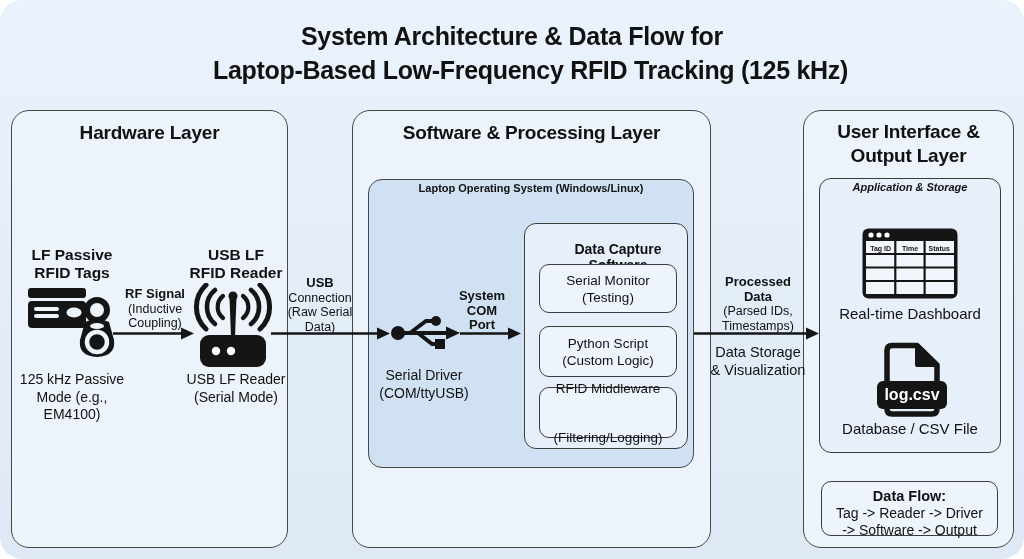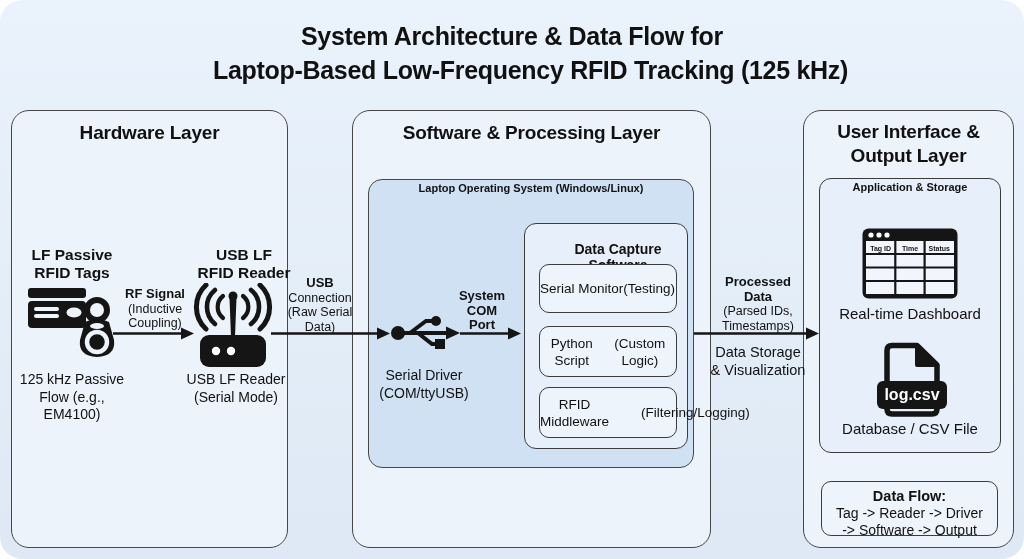--- a/index.html
+++ b/index.html
@@ -14,21 +14,21 @@
   .main-title{left:0;right:0;text-align:center;font-weight:bold;font-size:25px;letter-spacing:-0.3px;}
 
   
   .panel{background:#edf3fb;border:1.6px solid #474747;border-radius:18px;box-sizing:border-box;}
   .panel-heading{font-weight:bold;font-size:19px;text-align:center;padding-top:11px;letter-spacing:-0.2px;}
   .subpanel-os{background:#cfe1f3;border:1.6px solid #474747;border-radius:14px;box-sizing:border-box;}
   .subpanel{background:#e7effa;border:1.4px solid #3c3c3c;border-radius:12px;box-sizing:border-box;}
   .sub-heading{font-weight:bold;font-size:11px;text-align:center;padding-top:2px;}
   .cap-heading{font-weight:bold;font-size:14px;text-align:center;padding-top:17px;margin-left:24px;}
   .inner-box{background:#eef4fc;border:1.4px solid #3c3c3c;border-radius:10px;box-sizing:border-box;
-             display:flex;flex-direction:row;justify-content:flex-start;align-items:center;
+             display:flex;flex-direction:column;justify-content:center;align-items:center;
              font-size:13.5px;line-height:17px;text-align:center;}
 
   
   .icon-label{font-weight:bold;font-size:15.5px;line-height:17.5px;}
   .caption{font-size:14px;line-height:17.5px;}
   .flow-label{font-size:12.5px;line-height:14.5px;}
   .flow-label .b{font-weight:bold;font-size:13px;}
   .dataflow-box{background:#eef4fc;border:1.4px solid #3c3c3c;border-radius:10px;box-sizing:border-box;
                 text-align:center;font-size:14px;line-height:17px;padding-top:6px;}
   .dataflow-box .b{font-weight:bold;font-size:14.5px;}
@@ -72,21 +72,21 @@
   </div>
   <div class="abs inner-box" style="left:539px;top:326px;width:138px;height:51px;">
     <div>Python Script</div>
     <div>(Custom Logic)</div>
   </div>
   <div class="abs inner-box" style="left:539px;top:387px;width:138px;height:51px;gap:32px;">
     <div>RFID Middleware</div>
     <div>(Filtering/Logging)</div>
   </div>
 
-  <div class="abs subpanel" style="left:819px;top:178px;width:182px;height:275px;">
+  <div class="abs subpanel" style="left:819px;top:178px;width:182px;height:275px;font-style:italic;">
     <div class="sub-heading">Application &amp; Storage</div>
   </div>
 
   <div class="abs dataflow-box" style="left:821px;top:481px;width:177px;height:55px;">
     <div class="b">Data Flow:</div>
     <div>Tag -&gt; Reader -&gt; Driver</div>
     <div>-&gt; Software -&gt; Output</div>
   </div>
 
   <div class="abs ctr icon-label" style="left:72px;top:246px;">
@@ -101,31 +101,31 @@
     <rect x="9" y="30" width="25" height="4" rx="2" fill="#eef4fc"></rect>
     <ellipse cx="49" cy="28.5" rx="7.5" ry="5" fill="#eef4fc"></ellipse>
     <circle cx="72" cy="26" r="10" fill="none" stroke="#151515" stroke-width="6"></circle>
     <path d="M60,38 Q72,32 84,38 L89,56 Q91,72 72,73 Q53,72 55,56 Z" fill="#151515"></path>
     <ellipse cx="72" cy="42" rx="7" ry="3" fill="#eef4fc"></ellipse>
     <circle cx="72" cy="58" r="10" fill="none" stroke="#eef4fc" stroke-width="4.5"></circle>
   </svg>
 
   <div class="abs ctr caption" style="left:72px;top:371px;">
     <div>125 kHz Passive</div>
-    <div>Flow (e.g.,</div>
+    <div>Mode (e.g.,</div>
     <div>EM4100)</div>
   </div>
 
   <div class="abs ctr flow-label" style="left:155px;top:287px;">
     <div class="b">RF Signal</div>
     <div>(Inductive</div>
     <div>Coupling)</div>
   </div>
 
-  <div class="abs ctr icon-label" style="left:244px;top:246px;">
+  <div class="abs ctr icon-label" style="left:236px;top:246px;">
     <div>USB LF</div>
     <div>RFID Reader</div>
   </div>
 
   <svg class="abs" style="left:193px;top:283px;" width="80" height="87" viewBox="0 0 80 87">
     <g stroke="#151515" fill="none" stroke-linecap="round">
       <path d="M30,13 A14,14 0 0,0 30,35" stroke-width="4.2"></path>
       <path d="M22,7  A22,22 0 0,0 22,41" stroke-width="4.6"></path>
       <path d="M13,2  A30,30 0 0,0 13,46" stroke-width="5"></path>
       <path d="M50,13 A14,14 0 0,1 50,35" stroke-width="4.2"></path>

